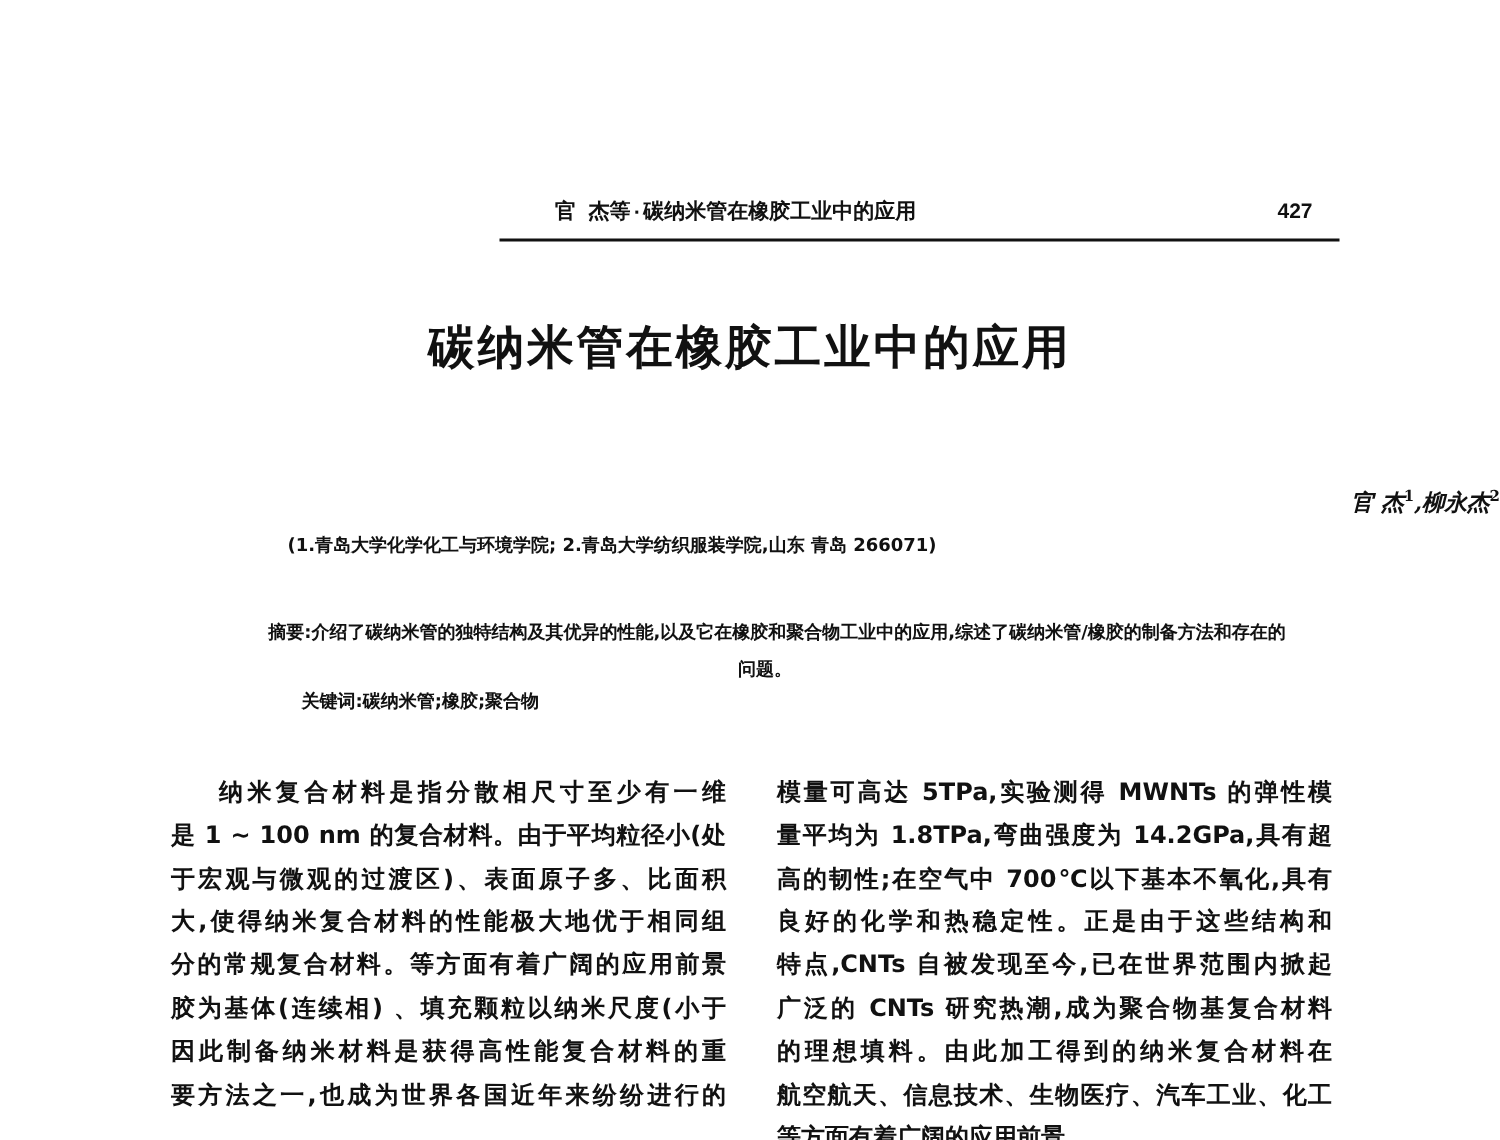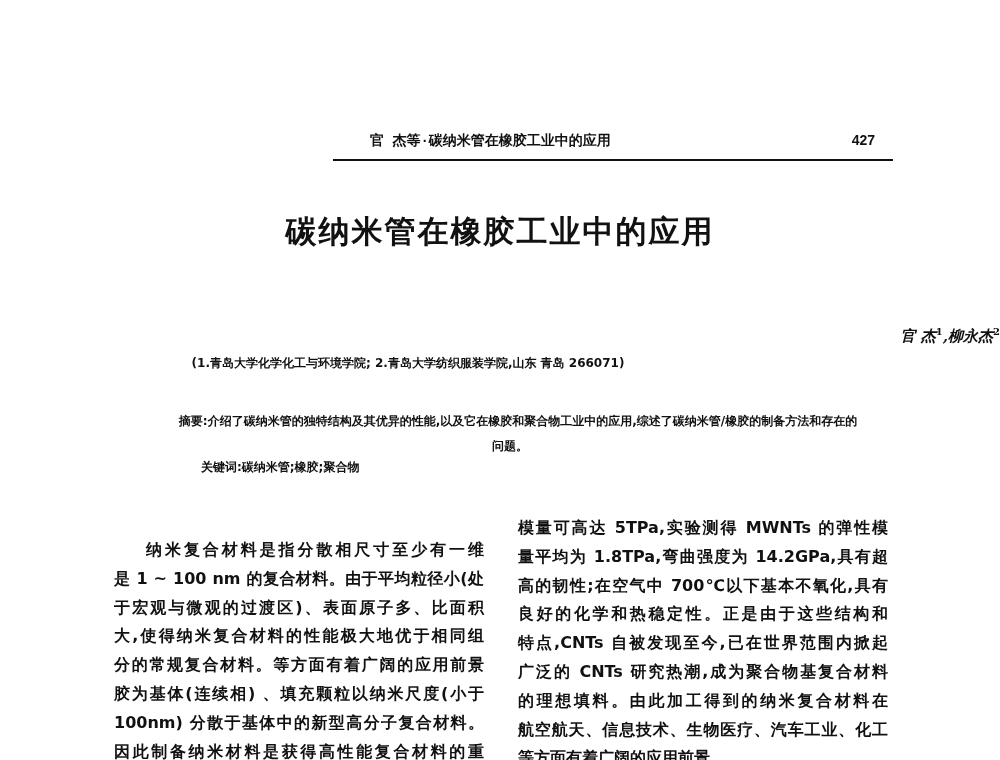--- a/index.html
+++ b/index.html
@@ -49,21 +49,21 @@
     }
     .col {
       position: absolute; top: 514px; width: 370px;
       font-size: 16px; line-height: 28.8px; font-weight: bold;
       font-family: "DejaVu Sans", sans-serif;
       text-align: justify;
     }
     .col .line { display: block; white-space: nowrap; height: 28.8px; text-align-last: justify; }
     .col-left { left: 114px; }
     .col-right { left: 518px; }
-    .indent { padding-left: 32px; margin-top: 22px; }
+    .indent { padding-left: 32px; }
   </style>
 </head>
 <body>
 
 <div class="running-head">
   <span class="rh-title">官  杰等·碳纳米管在橡胶工业中的应用</span>
   <span class="rh-page">427</span>
 </div>
 <div class="rh-rule"></div>
 
@@ -83,21 +83,20 @@
   <span>关键词:</span><span>碳纳米管;橡胶;聚合物</span>
 </div>
 
 <div class="col col-left">
   <span class="line indent">纳米复合材料是指分散相尺寸至少有一维</span>
   <span class="line">是 1 ~ 100 nm 的复合材料。由于平均粒径小(处</span>
   <span class="line">于宏观与微观的过渡区)、表面原子多、比面积</span>
   <span class="line">大,使得纳米复合材料的性能极大地优于相同组</span>
   <span class="line">分的常规复合材料。等方面有着广阔的应用前景</span>
   <span class="line">胶为基体(连续相) 、填充颗粒以纳米尺度(小于</span>
-  <span class="line">100nm) 分散于基体中的新型高分子复合材料。</span>
   <span class="line">因此制备纳米材料是获得高性能复合材料的重</span>
   <span class="line">要方法之一,也成为世界各国近年来纷纷进行的</span>
 </div>
 
 <div class="col col-right">
   <span class="line">模量可高达 5TPa,实验测得 MWNTs 的弹性模</span>
   <span class="line">量平均为 1.8TPa,弯曲强度为 14.2GPa,具有超</span>
   <span class="line">高的韧性;在空气中 700℃以下基本不氧化,具有</span>
   <span class="line">良好的化学和热稳定性。正是由于这些结构和</span>
   <span class="line">特点,CNTs 自被发现至今,已在世界范围内掀起</span>

